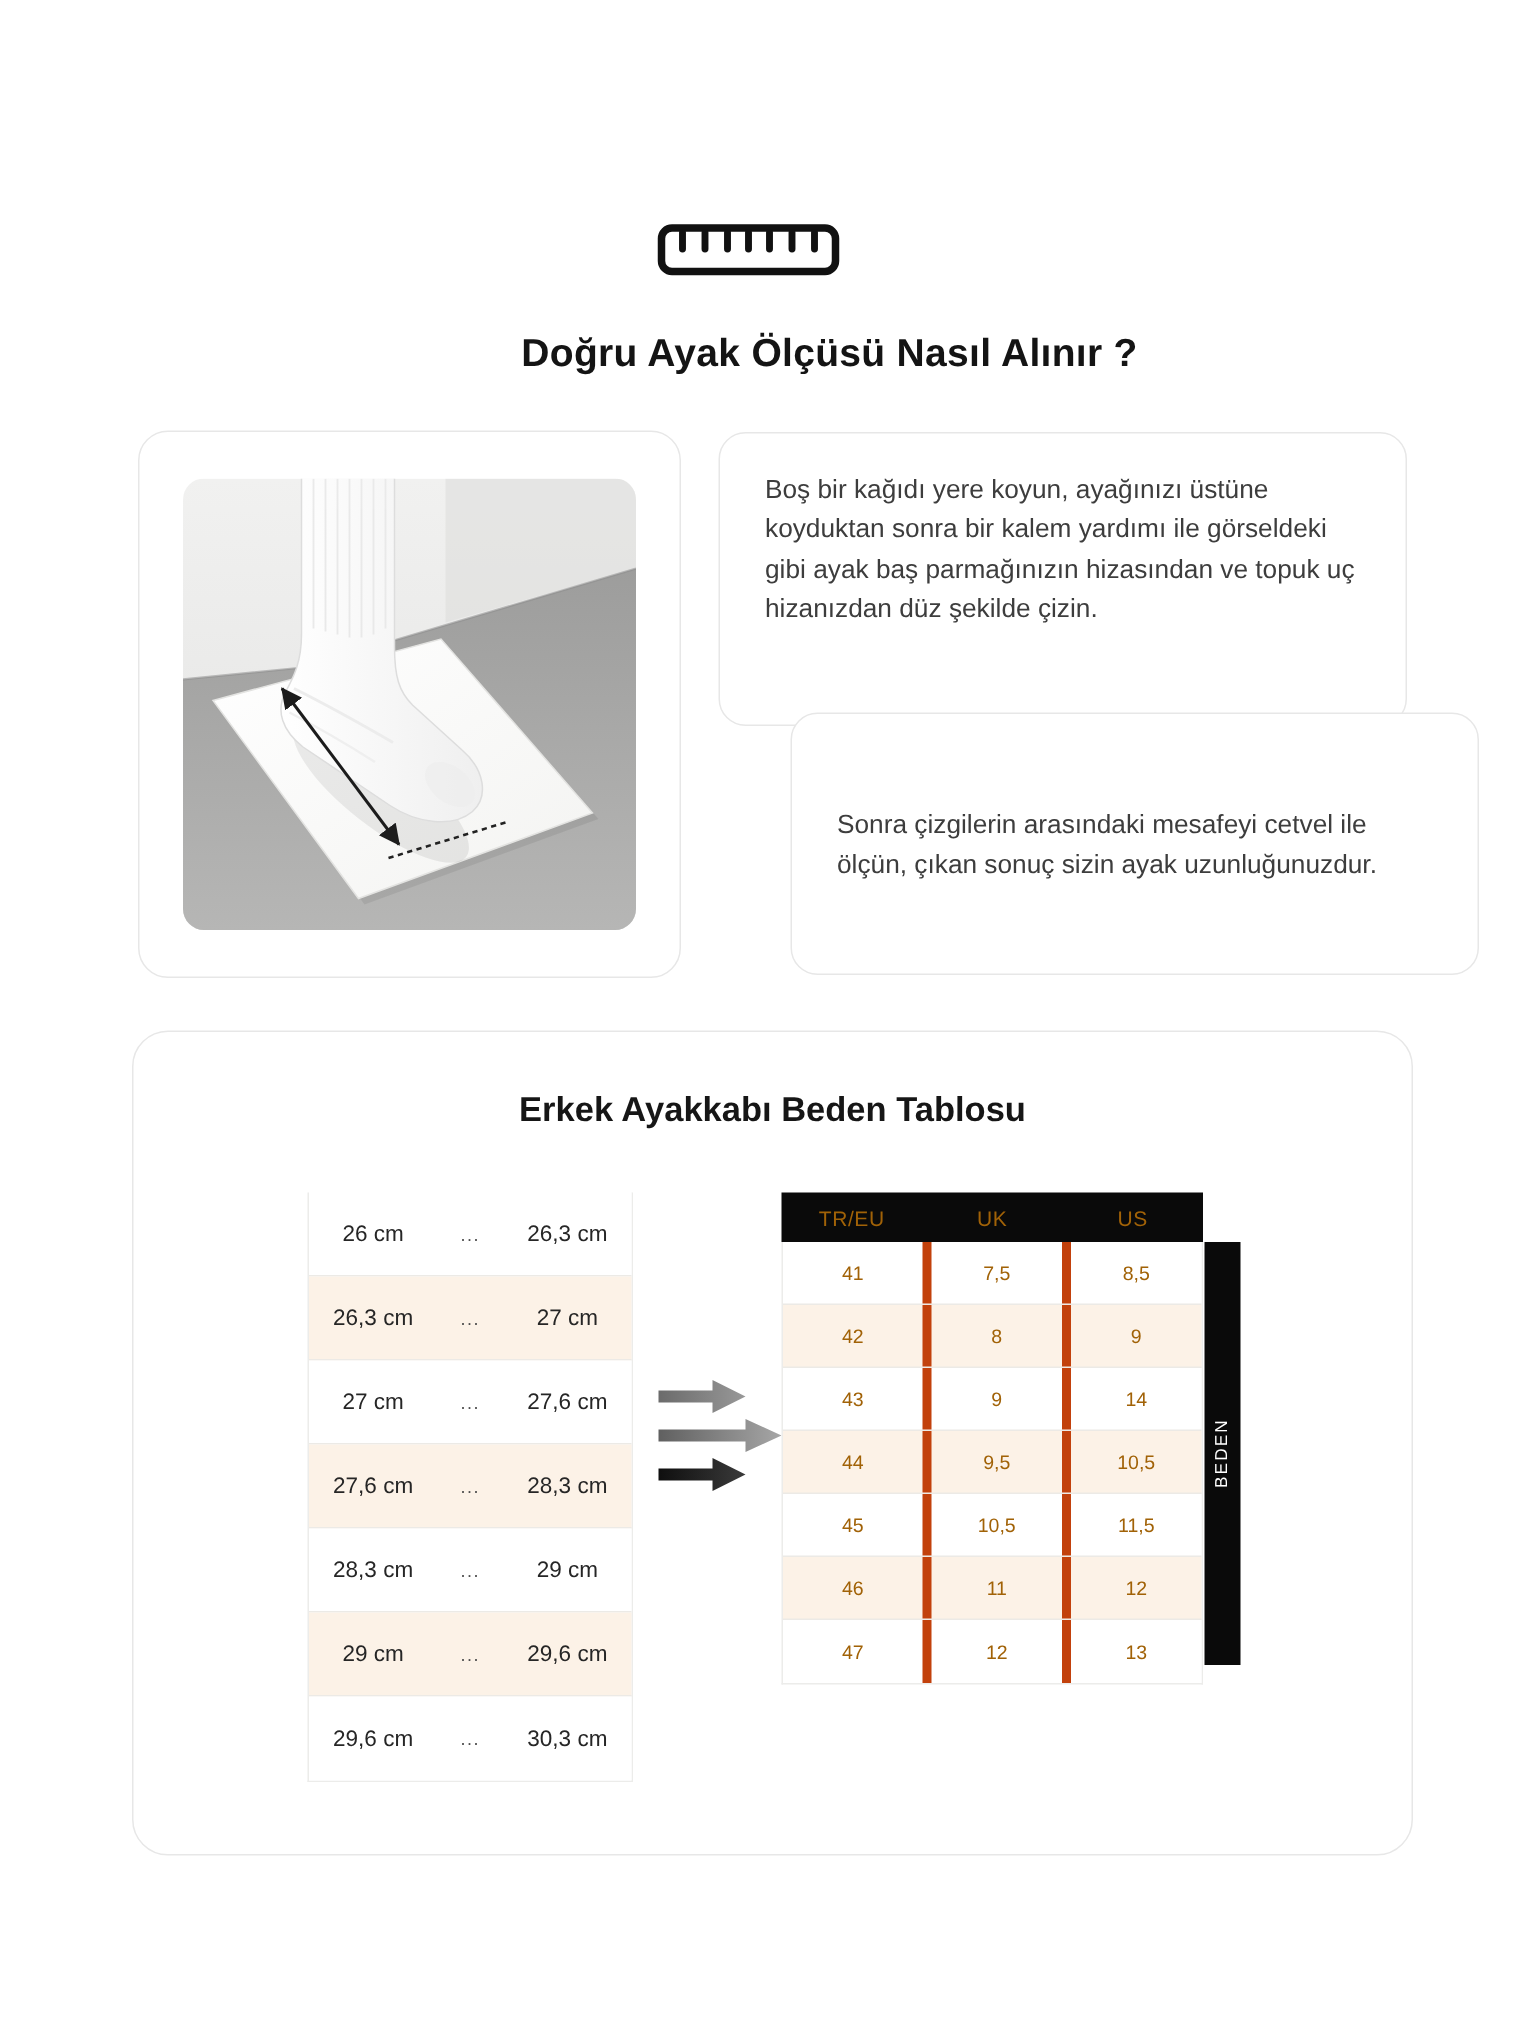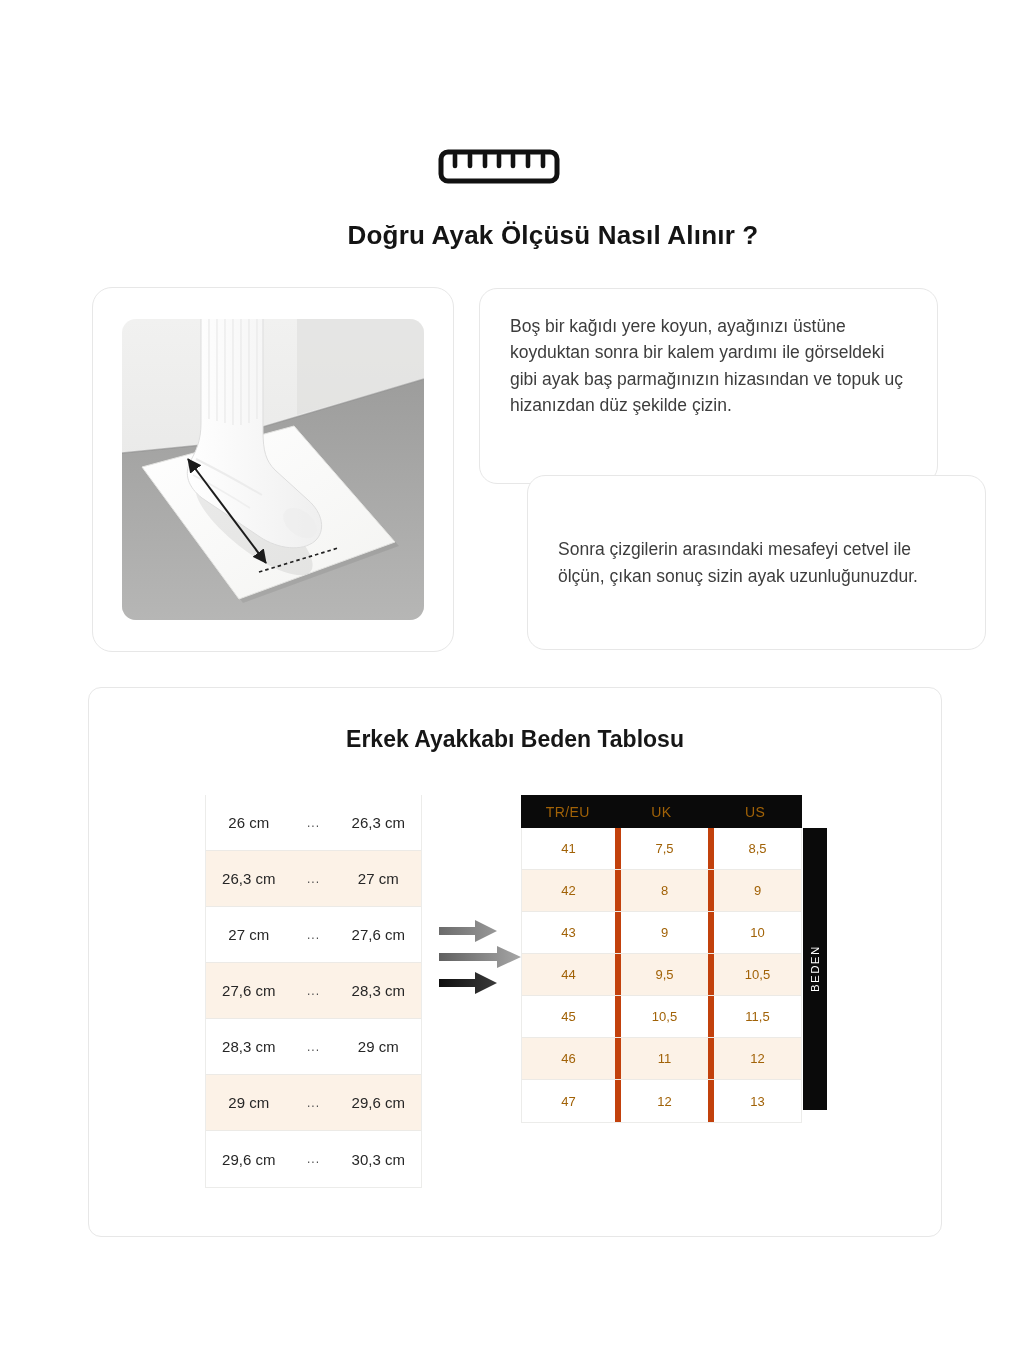--- a/index.html
+++ b/index.html
@@ -22,21 +22,21 @@
     border-radius:14px; overflow:hidden;
   }
   .instruction-card-1 { left:479px; top:288px; width:459px; height:196px; border-radius:18px; }
   .instruction-card-2 { left:479px; top:475px; width:459px; height:175px; border-radius:18px;
     display:flex; align-items:center;margin-left:48px; }
   .instruction-text {
     font-size:17.5px; line-height:1.5; color:#3d3d3d; padding:0 30px;
   }
   .instruction-card-1 .instruction-text { padding-top:24px; }
   
-  .table-card { left:88px; top:687px; width:854px; height:550px; border-radius:13px; }
+  .table-card { left:88px; top:687px; width:854px; height:550px; border-radius:24px; }
   .table-title {
     position:absolute; left:0; top:38px; width:100%; text-align:center;
     font-size:23px; font-weight:700; color:#161616;
   }
   .thead-bar {
     background:#0a0a0a; color:#ffffff; height:33px; display:flex;
     align-items:center; justify-content:center; font-size:14px; letter-spacing:.6px;
   }
   .cm-table { position:absolute; left:116px; top:107px; width:217px; }
   .cm-body, .conv-body { border:1px solid #ececea; border-top:none; box-sizing:border-box; }
@@ -237,21 +237,21 @@
             <div class="conv-cell">8,5</div>
           </div>
           <div class="conv-row alt">
             <div class="conv-cell">42</div>
             <div class="conv-cell">8</div>
             <div class="conv-cell">9</div>
           </div>
           <div class="conv-row">
             <div class="conv-cell">43</div>
             <div class="conv-cell">9</div>
-            <div class="conv-cell">10</div>
+            <div class="conv-cell">14</div>
           </div>
           <div class="conv-row alt">
             <div class="conv-cell">44</div>
             <div class="conv-cell">9,5</div>
             <div class="conv-cell">10,5</div>
           </div>
           <div class="conv-row">
             <div class="conv-cell">45</div>
             <div class="conv-cell">10,5</div>
             <div class="conv-cell">11,5</div>

